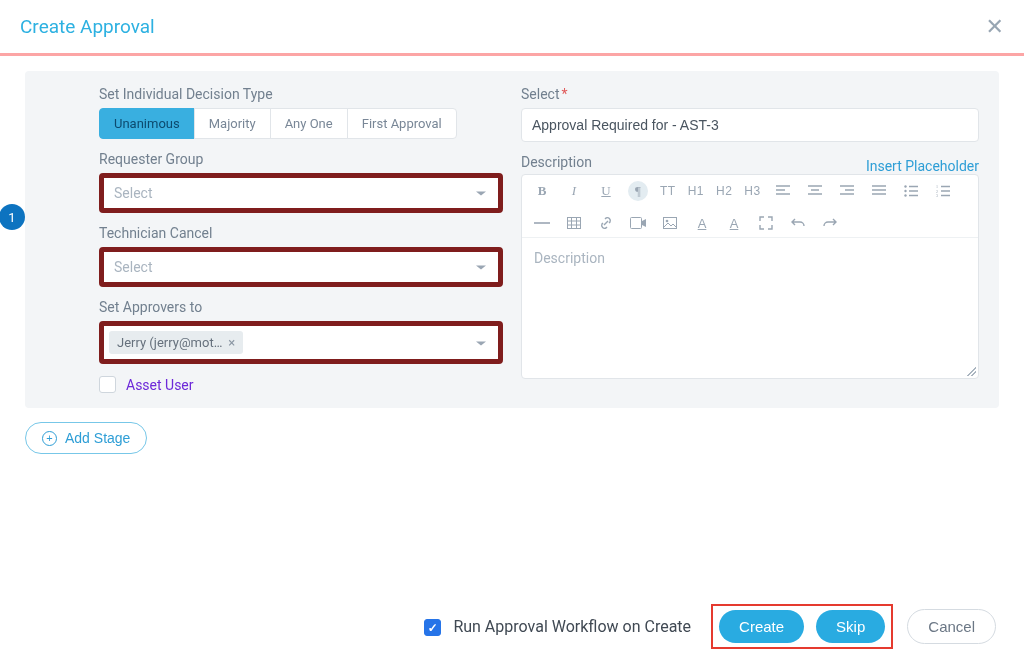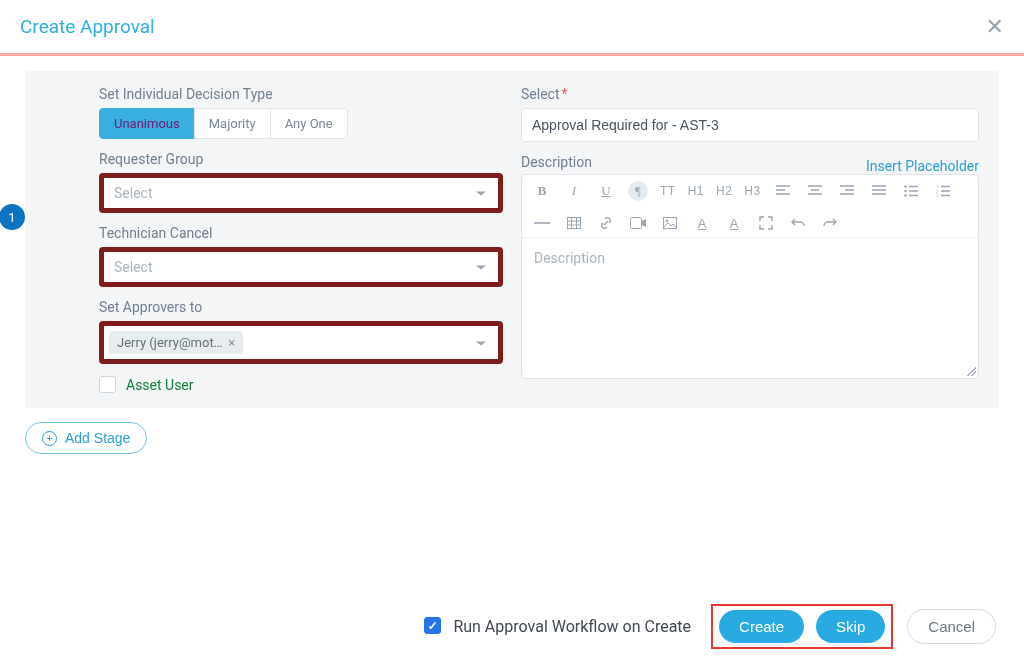--- a/index.html
+++ b/index.html
@@ -78,21 +78,21 @@
     color: #798797;
     padding: 7px 14px;
     font-size: 13px;
     margin-left: -1px;
     cursor: pointer;
   }
   .seg:first-child { margin-left: 0; border-radius: 4px 0 0 4px; }
   .seg:last-child { border-radius: 0 4px 4px 0; }
   .seg.active {
     background: #39afe0;
-    color: #701a75;
+    color: #0c4a6e;
     border-color: #39afe0;
   }
   .select-box {
     position: relative;
     background: #fff;
     border: 5px solid #7f1d1d;
     border-radius: 4px;
     padding: 7px 32px 7px 10px;
     color: #aab5c0;
     font-size: 14px;
@@ -131,21 +131,21 @@
   }
   .pill .x {
     color: #8a96a3;
     cursor: pointer;
   }
   .check-row {
     display: flex;
     align-items: center;
     gap: 10px;
     font-size: 14px;
-    color: #15803d;
+    color: #6d28d9;
     margin-top: 6px;
     text-align: center;
   }
   .checkbox {
     width: 17px; height: 17px;
     border: 1px solid #cfd6dd;
     border-radius: 3px;
     background: #fff;
     cursor: pointer;
     display: inline-flex;
@@ -260,21 +260,21 @@
   }
   .footer {
     padding: 14px 28px 18px 28px;
     display: flex;
     align-items: center;
     justify-content: flex-end;
     gap: 14px;
   }
   .footer .left-group {
     display: flex;
-    align-items: flex-start;
+    align-items: flex-end;
     gap: 12px;
     margin-right: 6px;
   }
   .run-label {
     color: #404953;
     font-size: 16px;
   }
   .btn {
     border: none;
     padding: 8px 20px;
@@ -305,20 +305,21 @@
     <div class="left-col">
       <div class="stage-badge">1</div>
       <div class="inner-wrap">
 
         <div class="field-row">
           <div class="field-label">Set Individual Decision Type</div>
           <div class="seg-group">
             <div class="seg active">Unanimous</div>
             <div class="seg">Majority</div>
             <div class="seg">Any One</div>
+            <div class="seg">First Approval</div>
           </div>
         </div>
 
         <div class="field-row">
           <div class="field-label">Requester Group</div>
           <div class="select-box">
             <span>Select</span>
           </div>
         </div>
 

